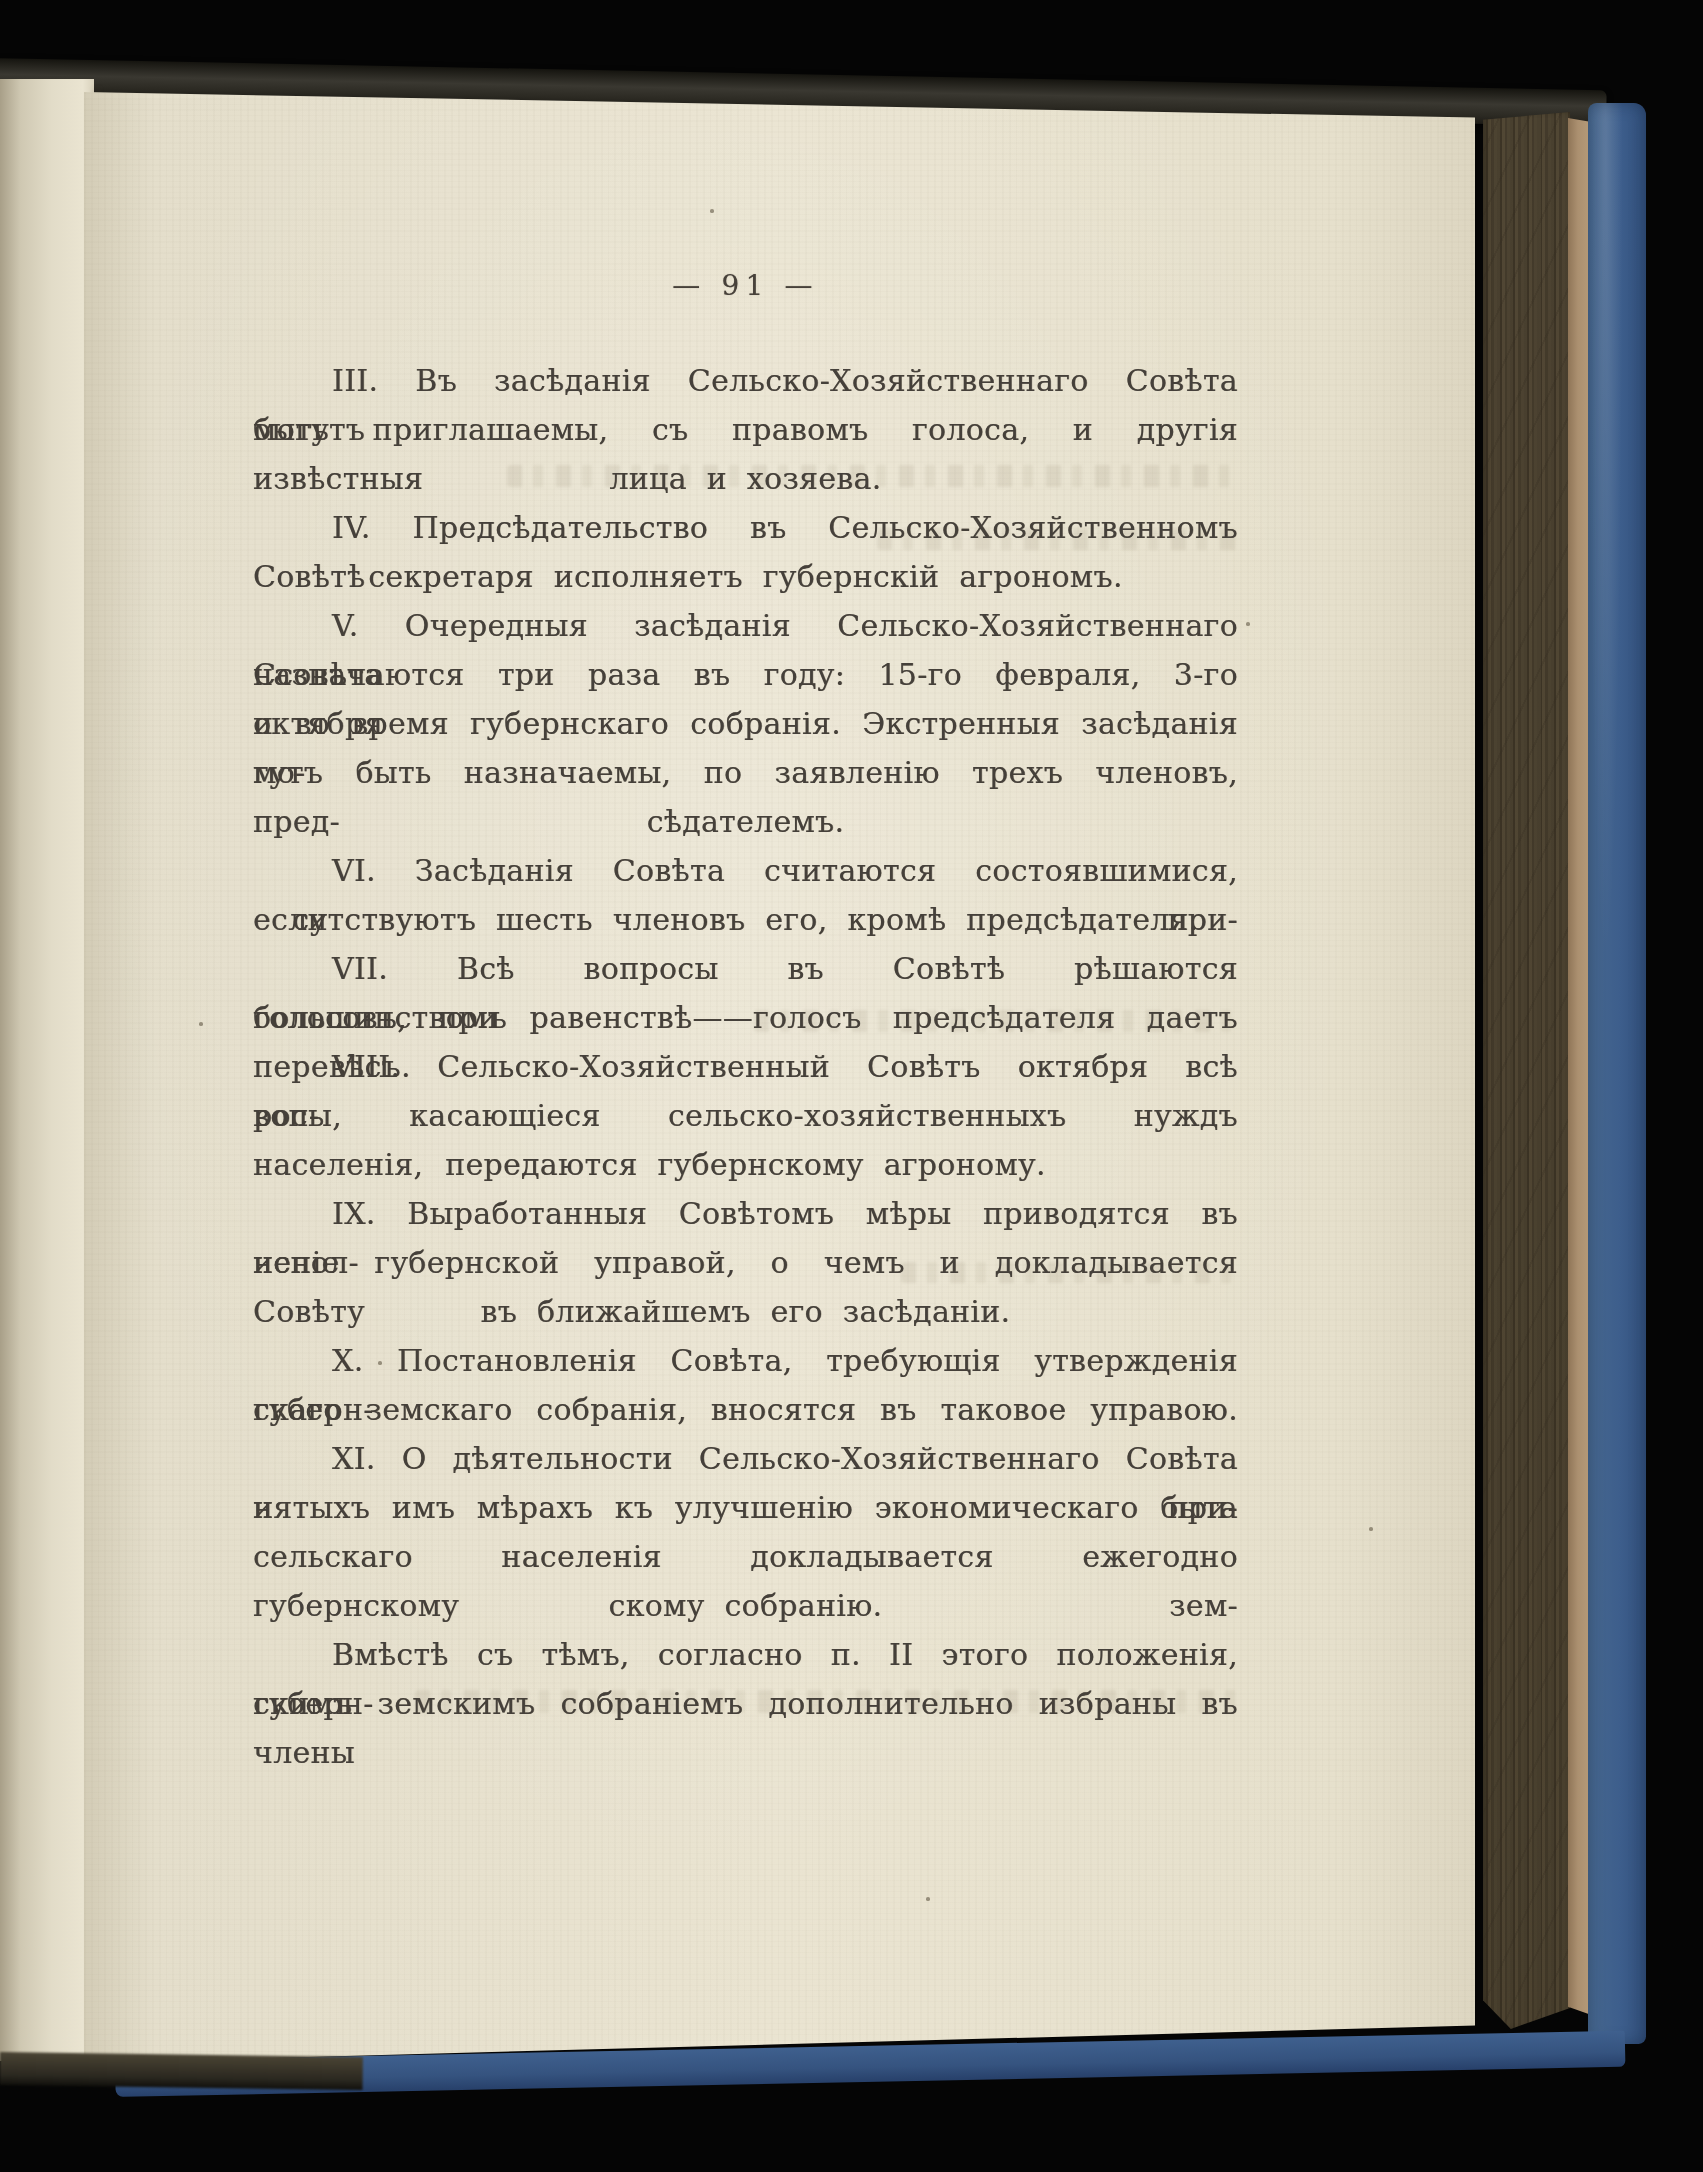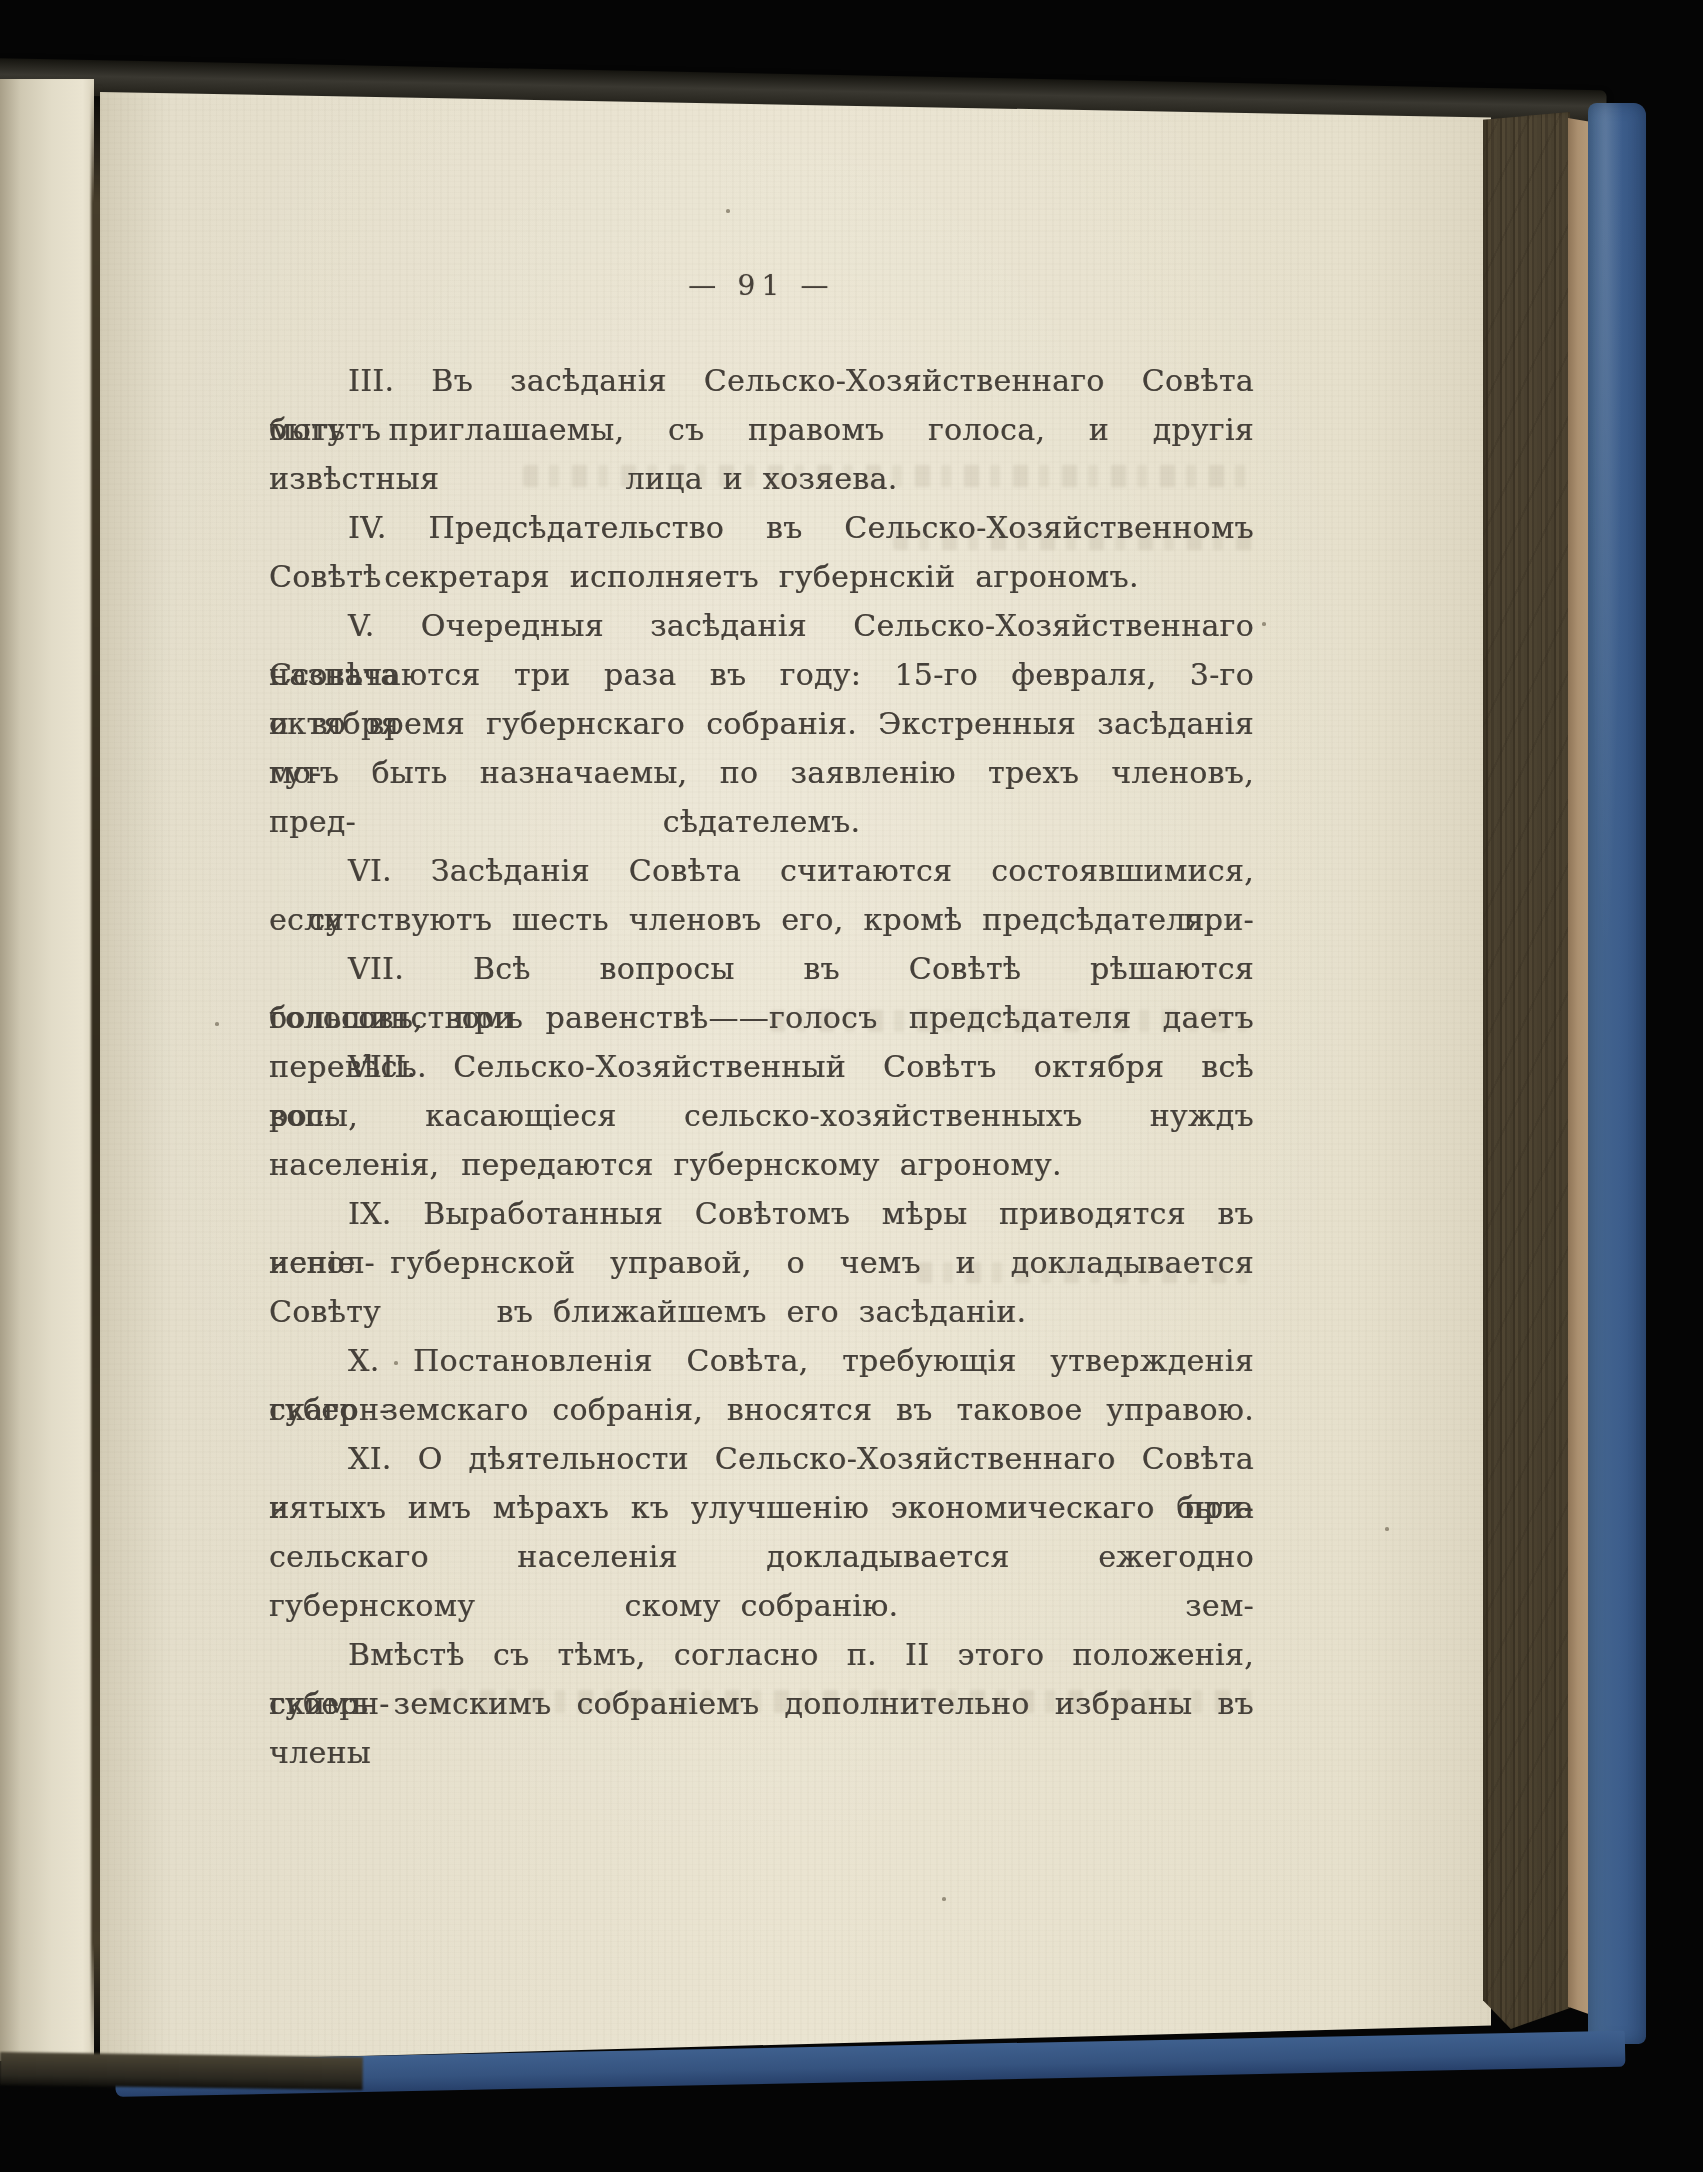--- a/index.html
+++ b/index.html
@@ -30,21 +30,21 @@
     background: linear-gradient(90deg, #a89f88 0%, #cfc8b2 22%, #e2dcc8 55%, #eae4d1 88%, #d9d2bd 100%);
     border-radius: 0 0 6.2px 0;
   }
   .gutter-shadow {
     left: 91px; top: 84px; width: 11px; height: 1978px;
     background: linear-gradient(180deg,
       rgba(45,38,25,0) 0%, #463d2b 6%, #332c1e 50%, #463d2b 94%, rgba(45,38,25,0) 100%);
     filter: blur(0.9px);
   }
   .page-main {
-    left: 100px; top: 92px; width: 1391px; height: 1971px;
+    left: 84px; top: 92px; width: 1391px; height: 1971px;
     background:
       radial-gradient(ellipse at 46% 38%, rgba(255,255,255,.16), rgba(255,255,255,0) 62%),
       linear-gradient(90deg, #d3ccb6 0%, #e4decb 5%, #eae4d1 50%, #e6e0cc 90%, #ddd6c1 100%),
       linear-gradient(180deg, #e0d9c4 0%, #e9e3d0 8%, #e9e3d0 90%, #ded7c2 100%);
     background-blend-mode: lighten, normal, multiply;
     clip-path: polygon(0% 0%, 100% 1.3%, 100% 98.1%, 0% 100%);
   }
   .page-texture {
     left: 0; top: 0; right: 0; bottom: 0;
     background:

